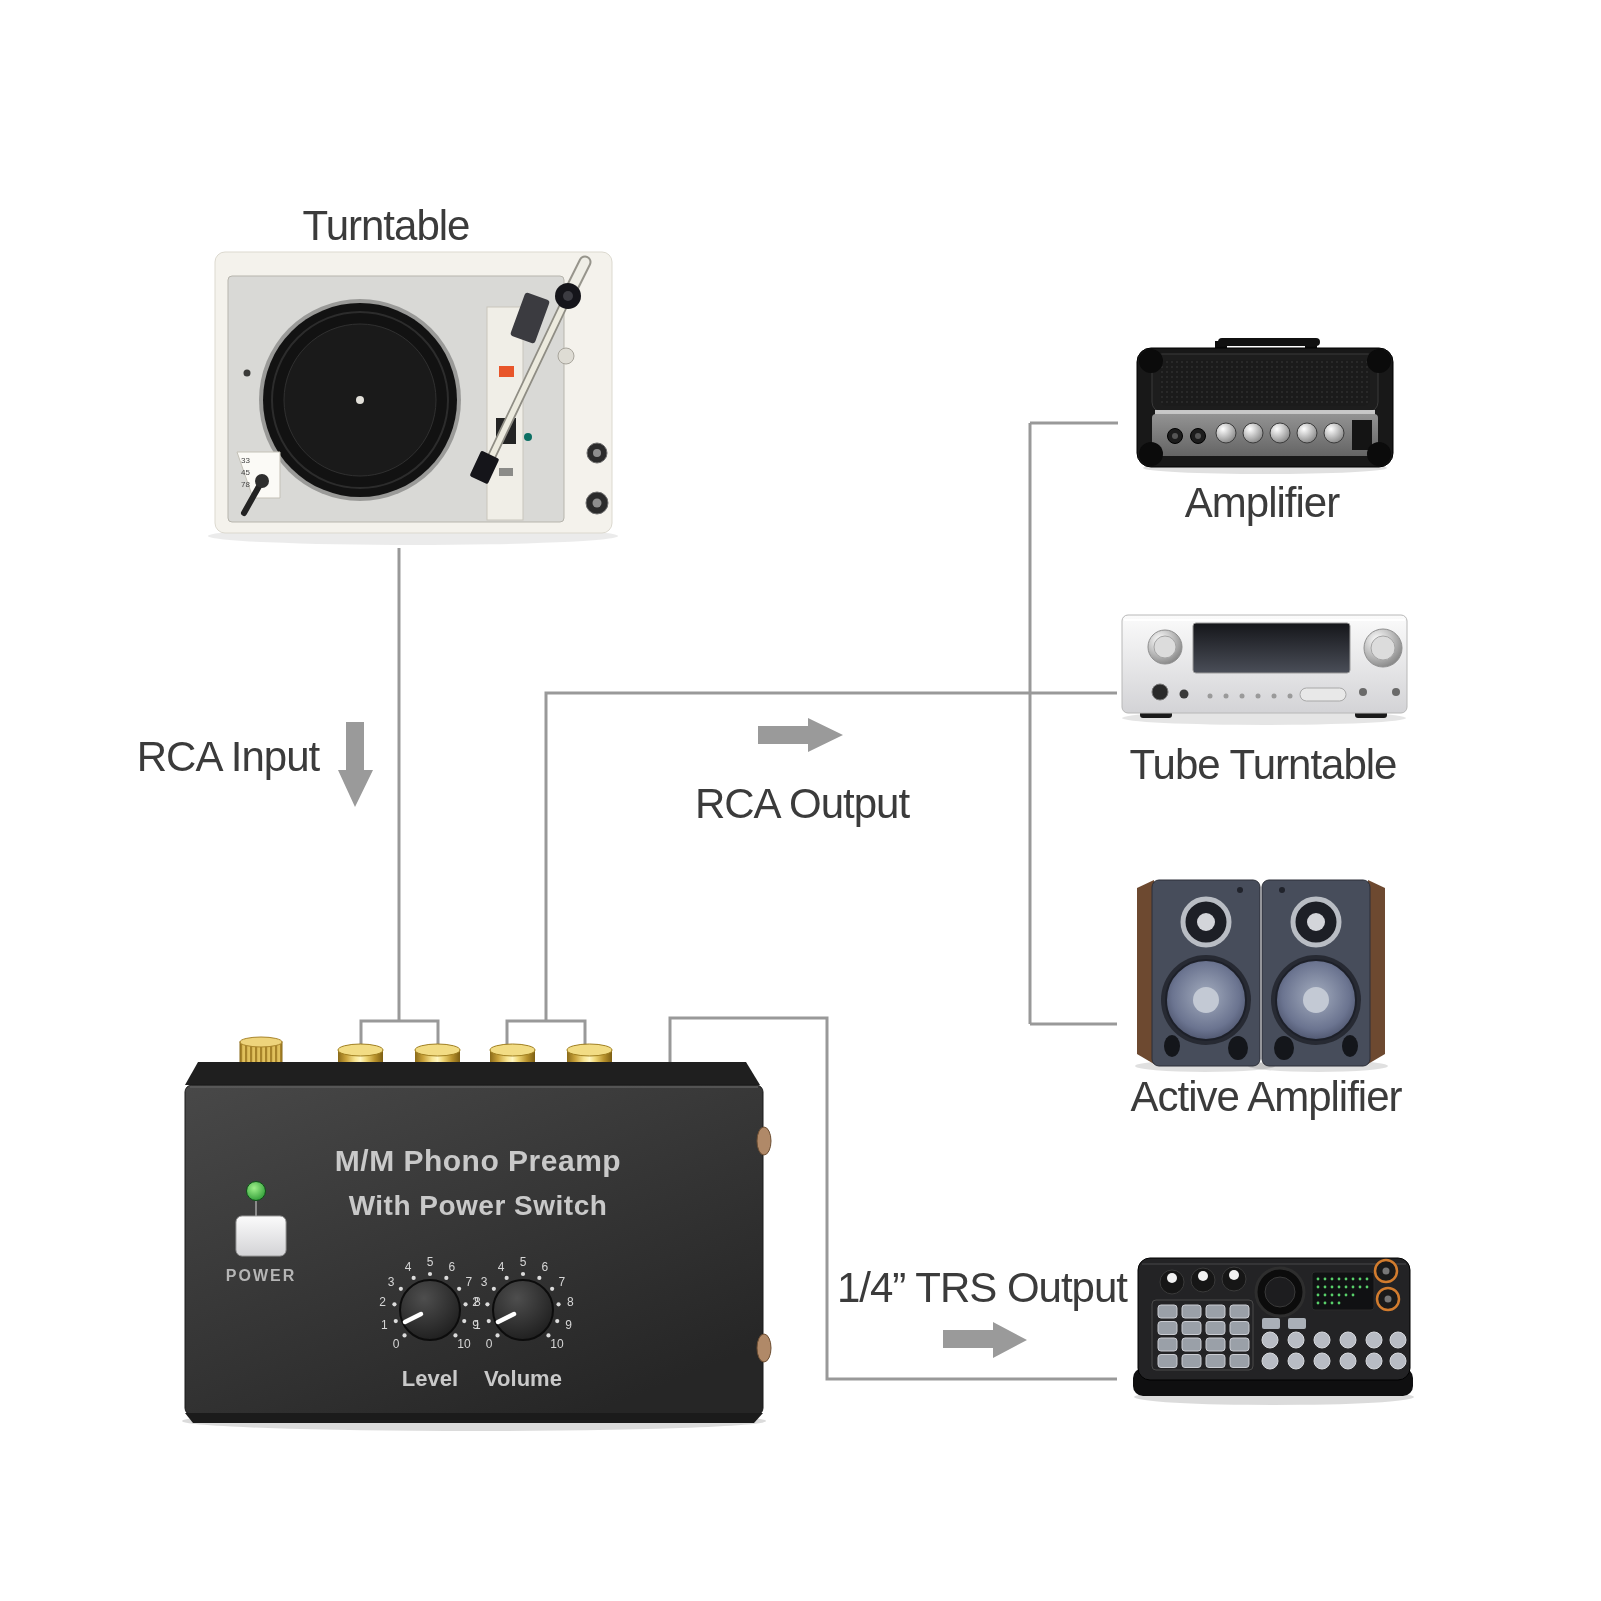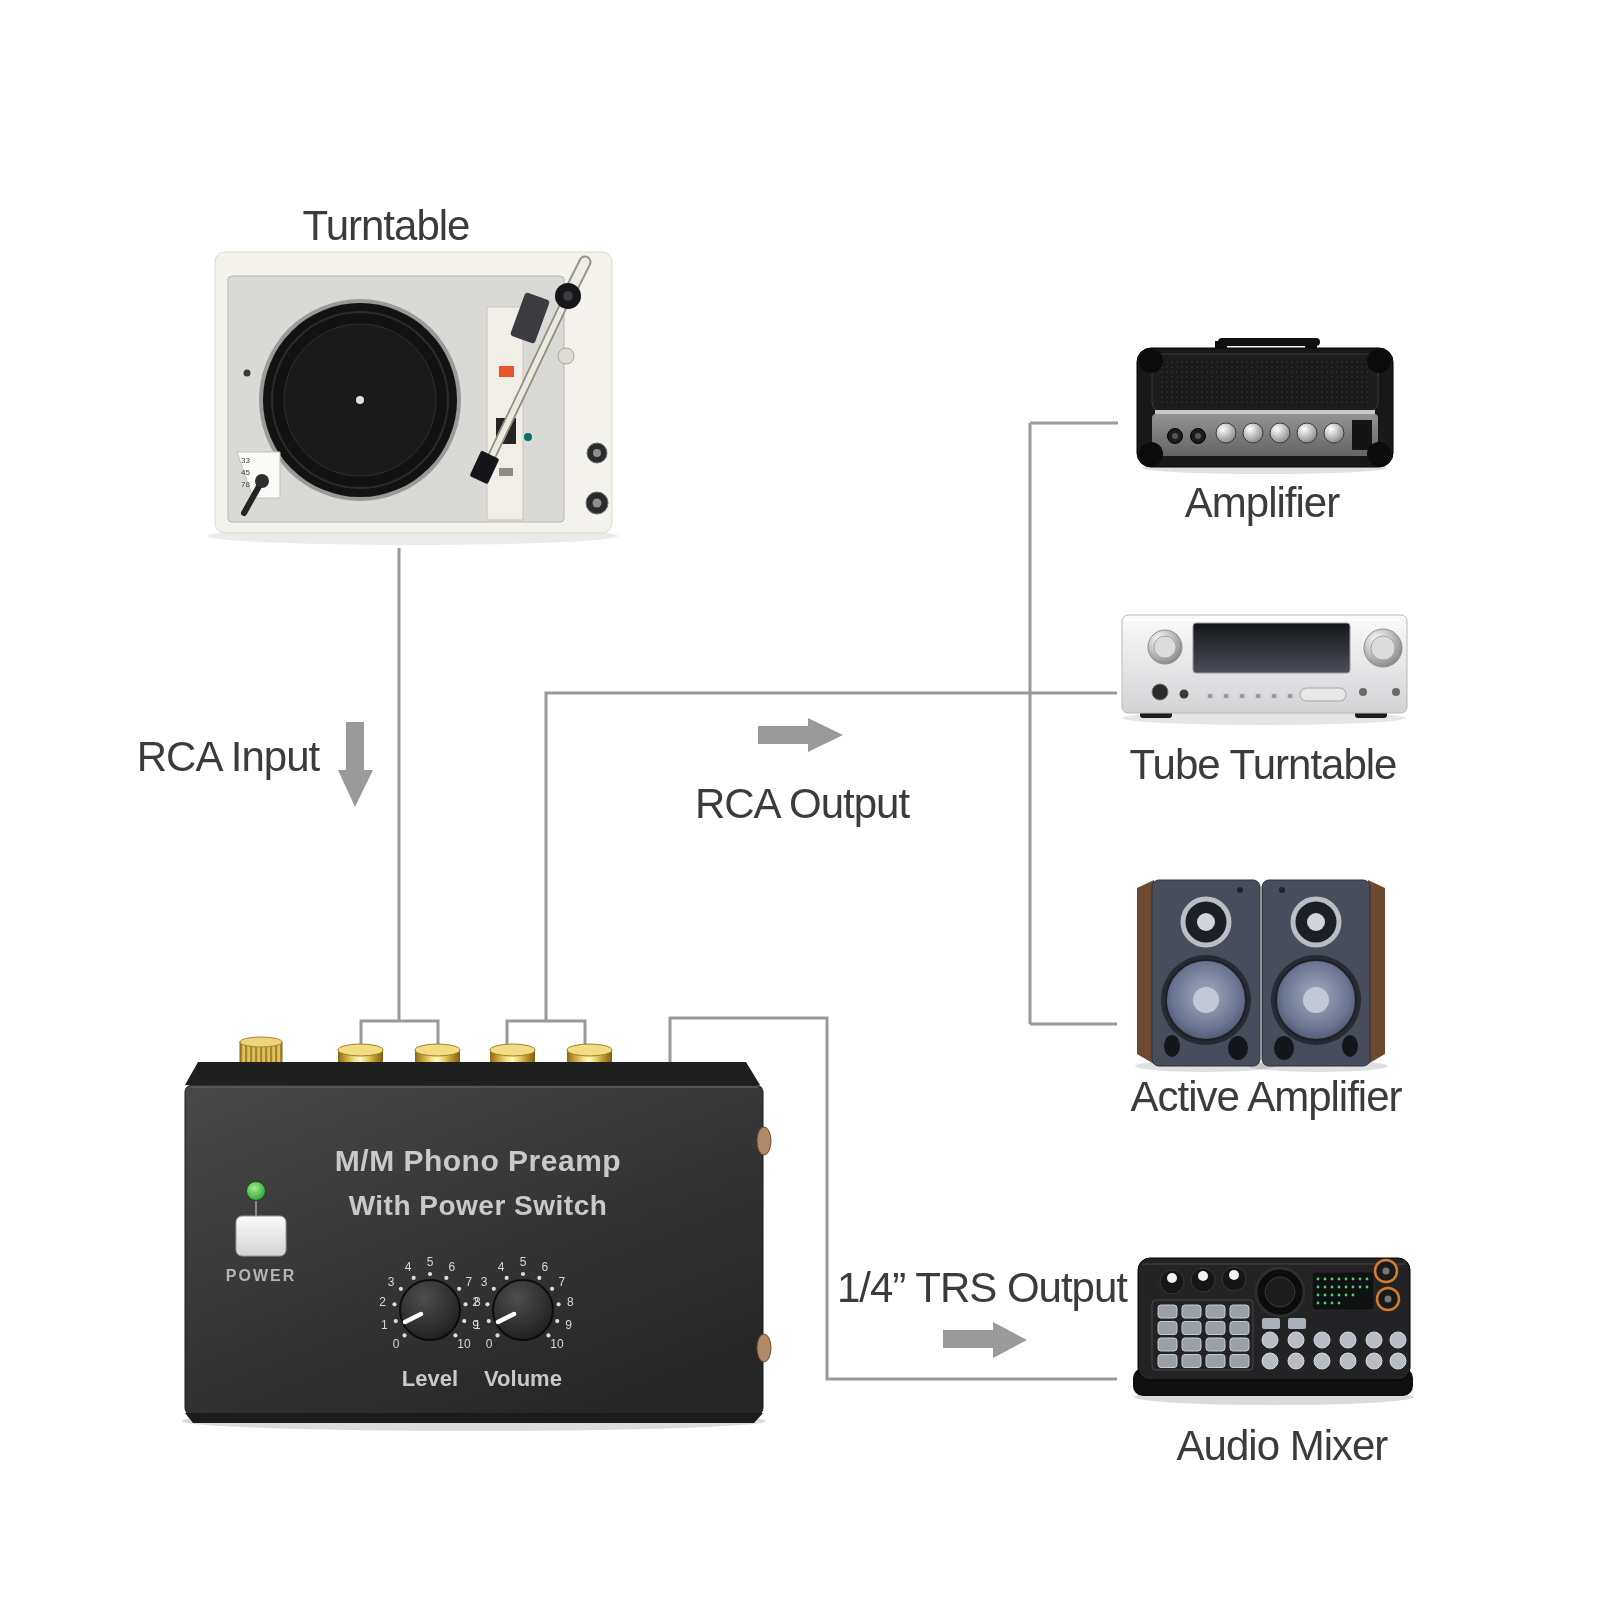--- a/index.html
+++ b/index.html
@@ -420,15 +420,14 @@
   </g>
 </svg>
 
 <div class="lbl" style="left:236px;top:201px;width:300px;">Turntable</div>
 <div class="lbl" style="left:78px;top:732px;width:300px;">RCA Input</div>
 <div class="lbl" style="left:652px;top:759px;width:300px;margin-top:20px;">RCA Output</div>
 <div class="lbl" style="left:802px;top:1263px;width:360px;">1/4” TRS Output</div>
 <div class="lbl" style="left:1112px;top:478px;width:300px;">Amplifier</div>
 <div class="lbl" style="left:1113px;top:740px;width:300px;">Tube Turntable</div>
 <div class="lbl" style="left:1116px;top:1072px;width:300px;">Active Amplifier</div>
-<div class="lbl" style="left:1132px;top:1421px;width:300px;">Audio Mixer</div>
 
 </div>
 
 </body></html>

